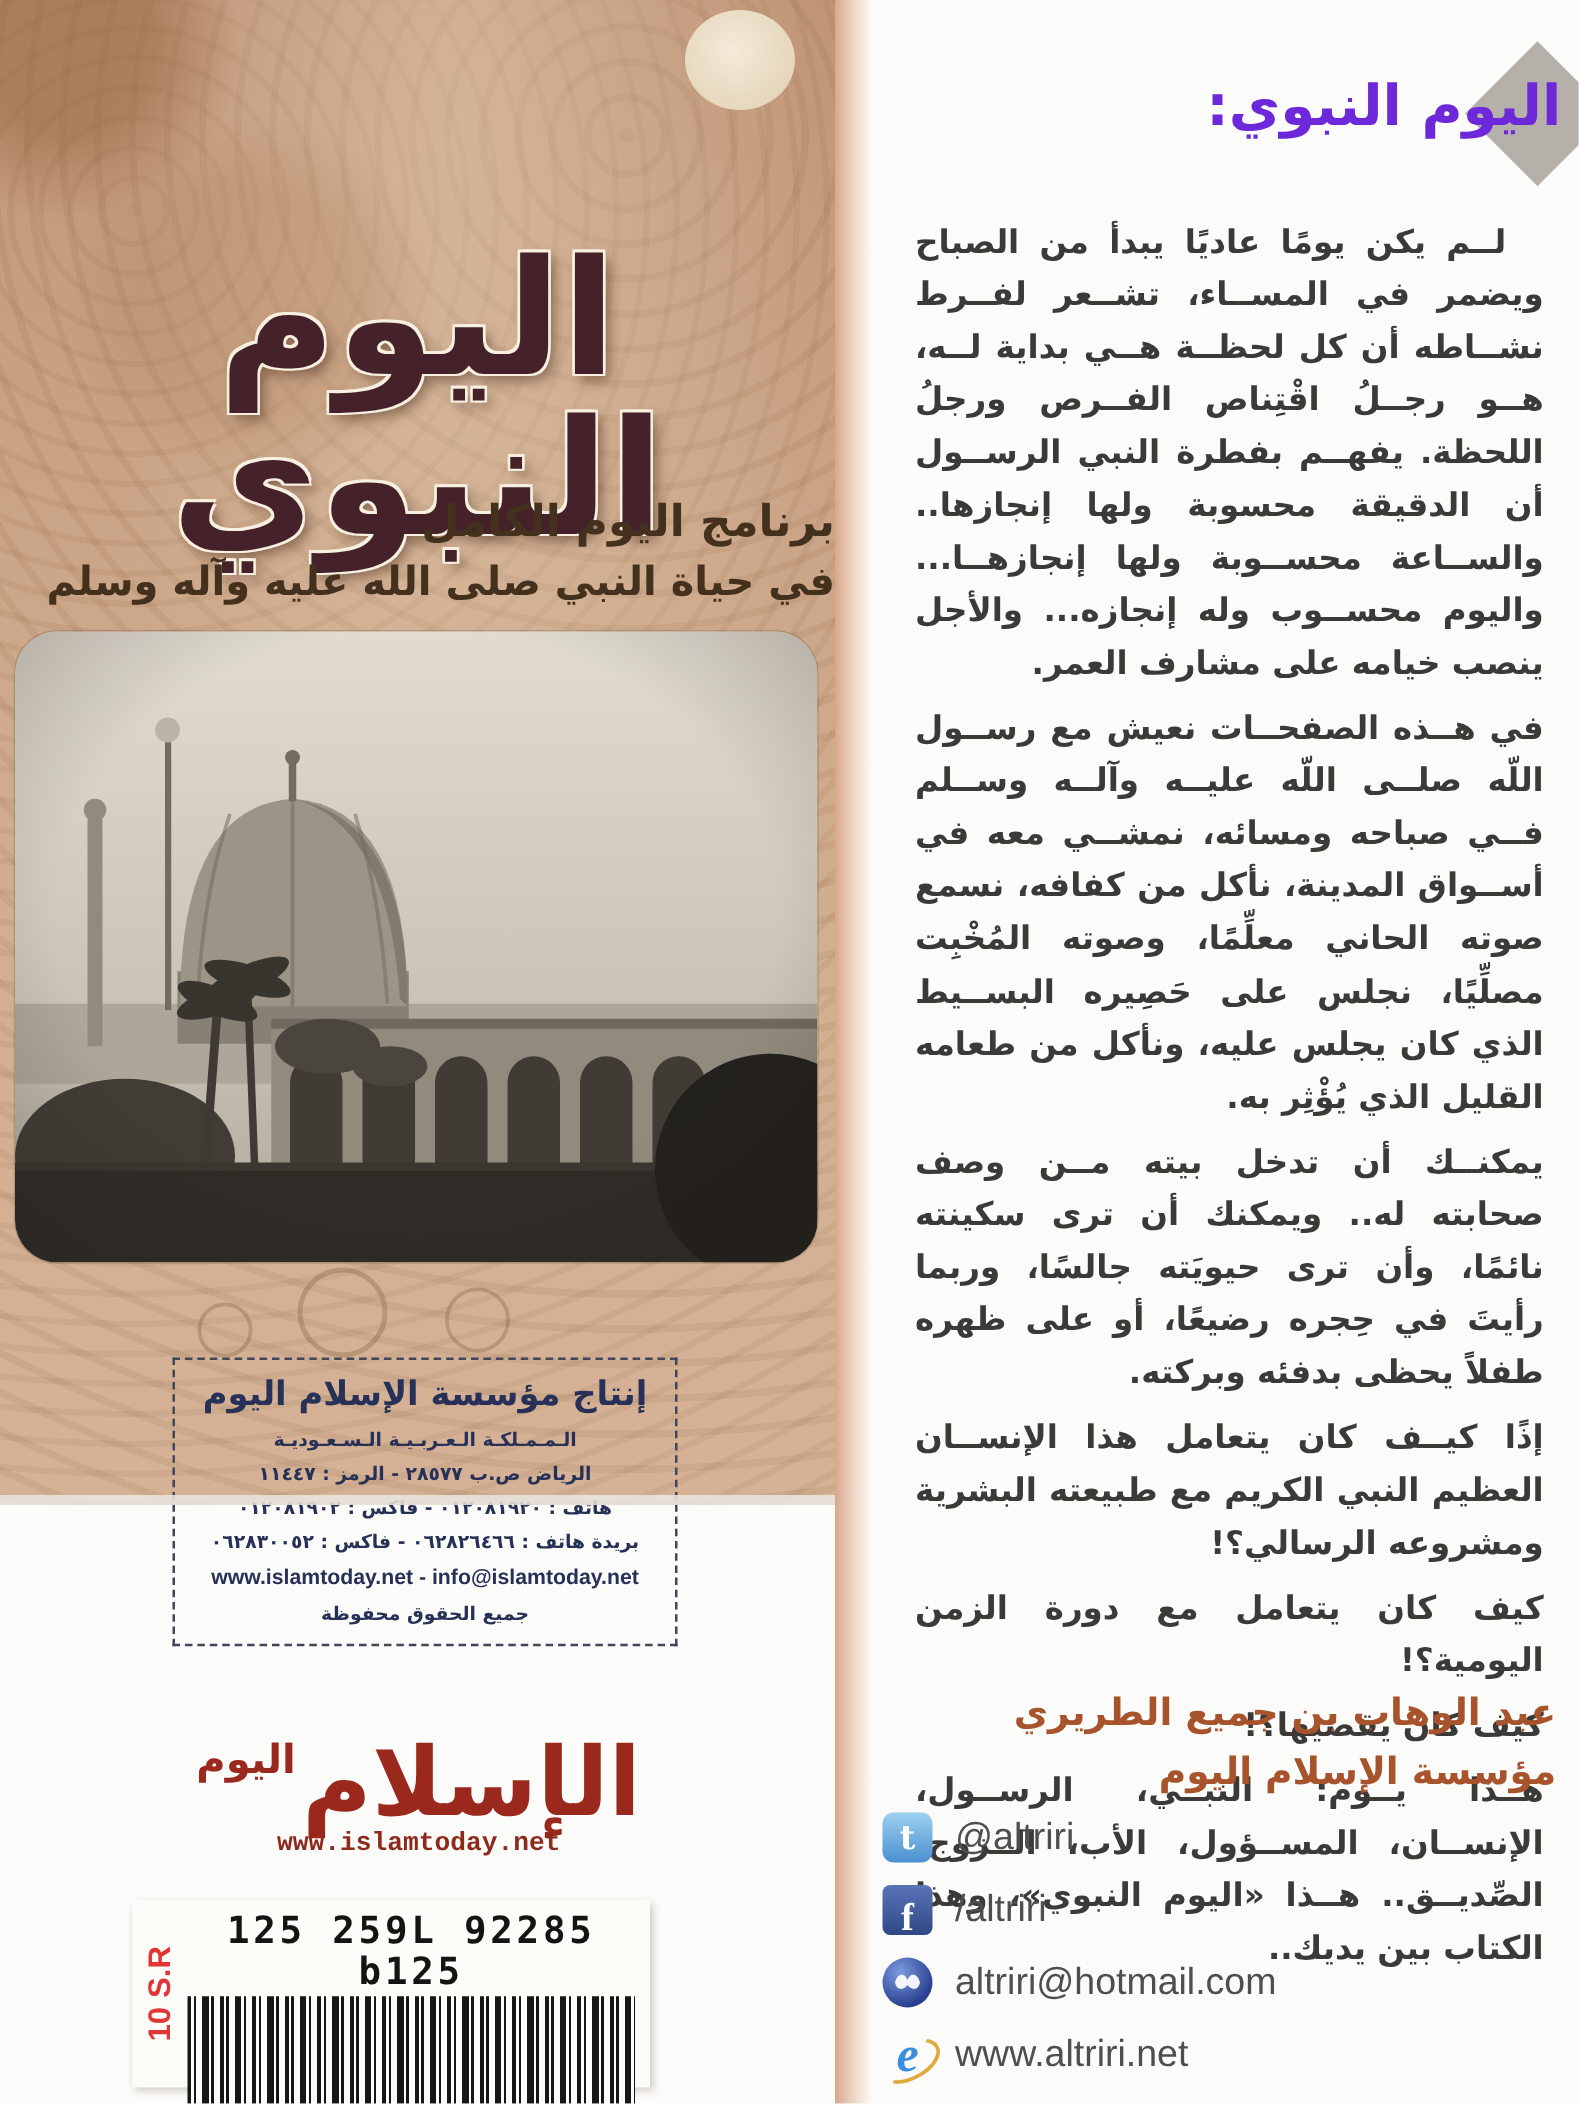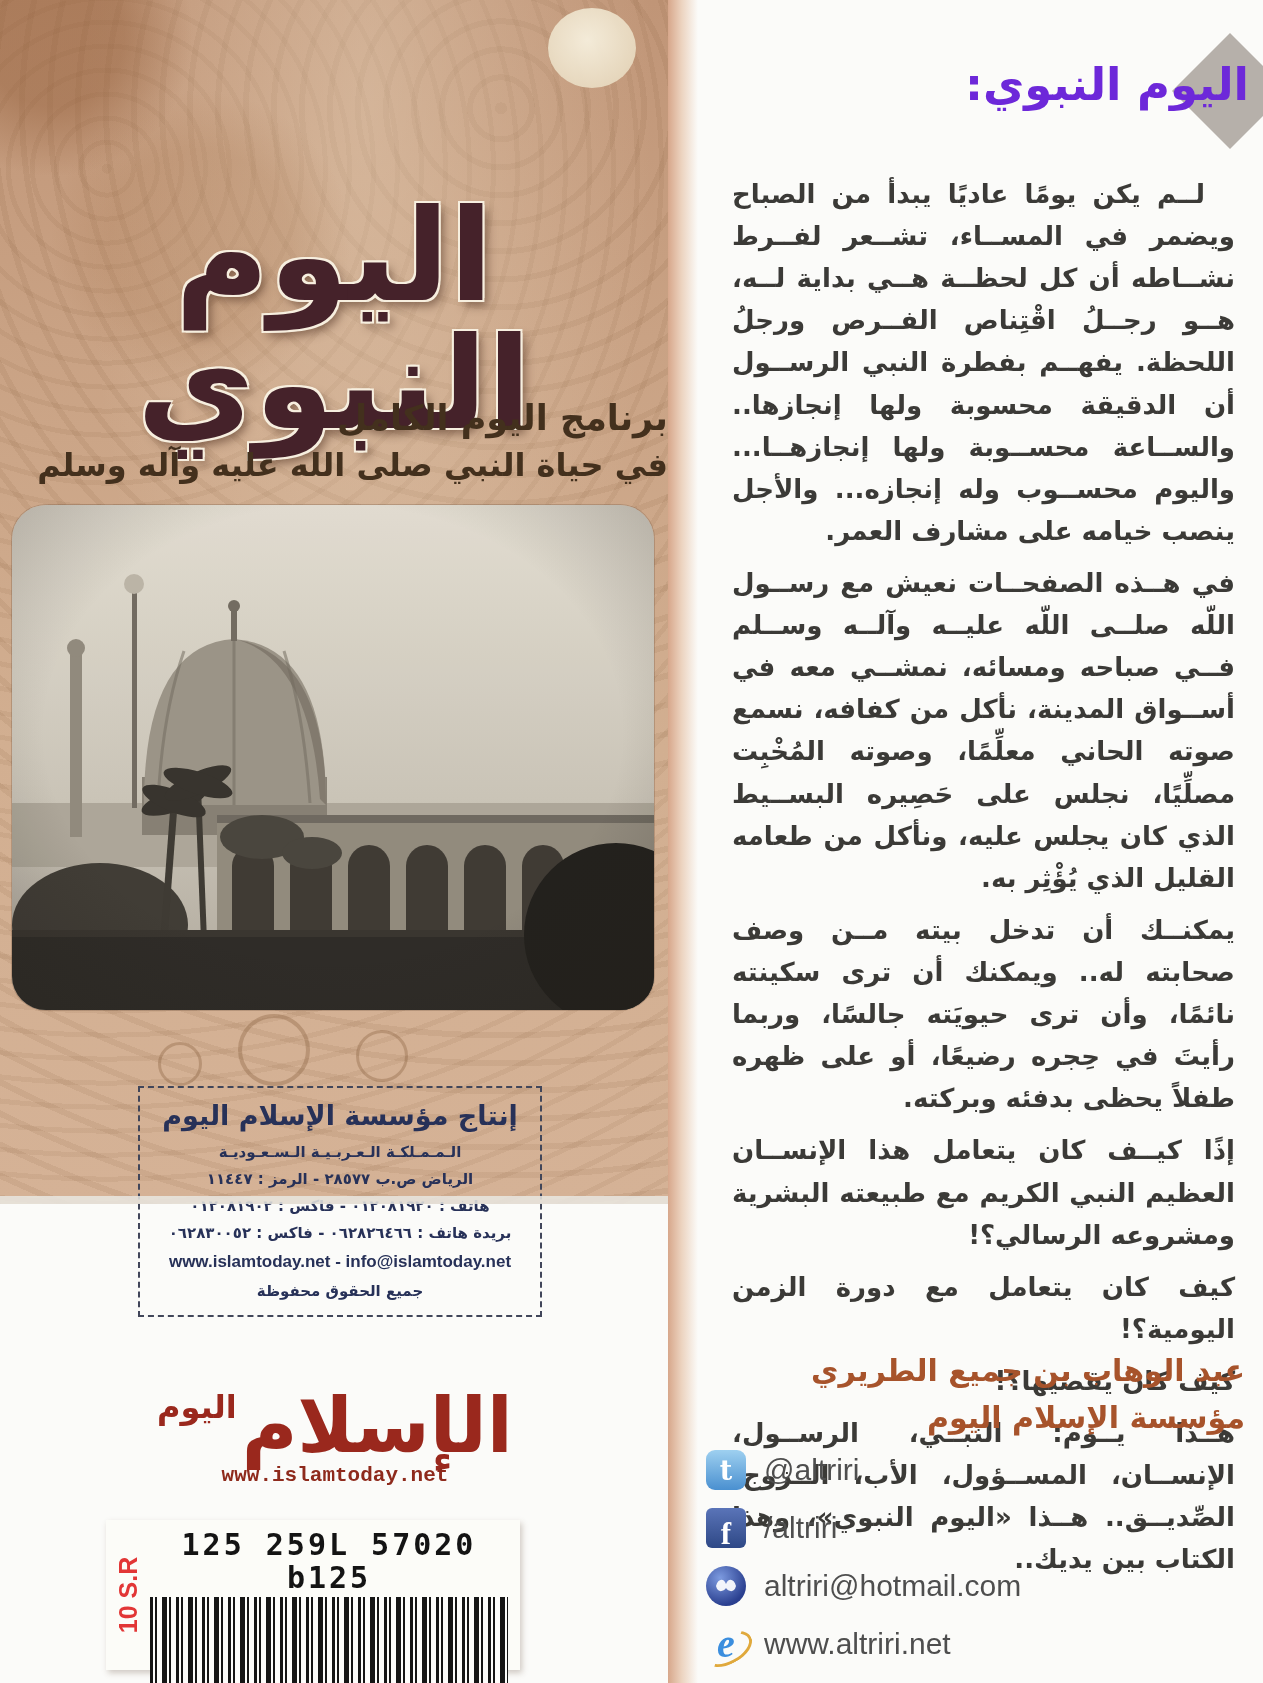--- a/index.html
+++ b/index.html
@@ -225,21 +225,21 @@
       <div class="logo-word">
         <span class="logo-main">الإسلام</span>
         <span class="logo-small">اليوم</span>
       </div>
       <div class="logo-url">www.islamtoday.net</div>
     </div>
 
     <div class="barcode">
       <div class="price">10 S.R</div>
       <div class="bc-body">
-        <div class="bc-number">125 259L 57020 b125</div>
+        <div class="bc-number">125 259L 92285 b125</div>
         <div class="bc-bars"></div>
       </div>
     </div>
 
     <div class="bottom-strip"></div>
   </div>
 
   <div class="cover-edge"></div>
 
   <div class="panel">

